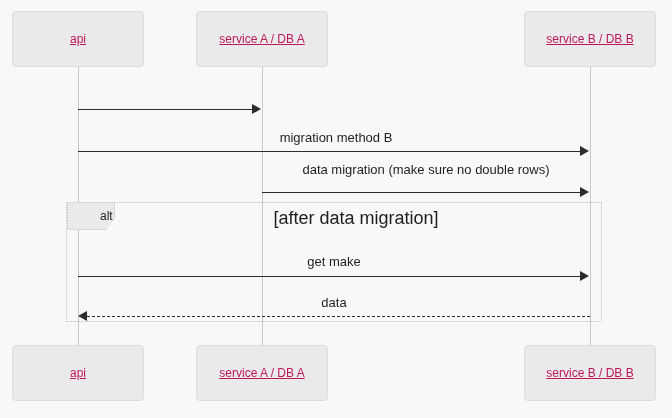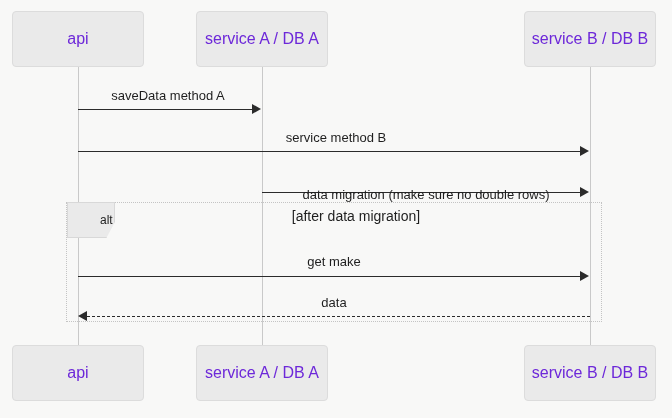--- a/index.html
+++ b/index.html
@@ -19,24 +19,25 @@
   
   .participant-box {
     position: absolute;
     box-sizing: border-box;
     background: #eaeaea;
     border: 1px solid #dcdcdc;
     border-radius: 4px;
     display: flex;
     align-items: center;
     justify-content: center;
-    color: #6d28d9;
-    font-size: 16px;
+    color: #be185d;
+    font-size: 12px;
     line-height: 1;
     z-index: 4;
+    text-decoration: underline;
   }
 
   
   .lifeline {
     position: absolute;
     width: 1px;
     background: #c9c9c9;
     z-index: 1;
   }
 
@@ -94,39 +95,39 @@
     line-height: 1;
     display: flex;
     align-items: center;
     padding-left: 10px;
     -webkit-clip-path: polygon(0 0, 100% 0, 100% 55%, 82% 100%, 0 100%);
     clip-path: polygon(0 0, 100% 0, 100% 55%, 82% 100%, 0 100%);
     z-index: 5;
   }
   .frag-condition {
     position: absolute;
-    font-size: 14px;
+    font-size: 18px;
     color: #1e1e1e;
     line-height: 1;
     white-space: nowrap;
     transform: translateX(-50%);
     z-index: 3;
   }
 </style>
 </head>
 <body>
 
 <div id="canvas">
 
   <div class="lifeline" style="left:78px; top:67px; height:278px;"></div>
   <div class="lifeline" style="left:262px; top:67px; height:278px;"></div>
   <div class="lifeline" style="left:590px; top:67px; height:278px;"></div>
 
   <div class="frag-frame" style="left:66px; top:202px; width:536px; height:120px;"></div>
-  <div class="frag-tab" style="left:67px; top:202px; width:48px; height:36px;padding-left:32px;">
+  <div class="frag-tab" style="left:67px; top:202px; width:48px; height:28px;padding-left:32px;">
     <span>alt</span>
   </div>
   <div class="frag-condition" style="left:356px; top:209px;">[after data migration]</div>
 
   <div class="participant-box" style="left:12px; top:11px; width:132px; height:56px;">
     <span>api</span>
   </div>
   <div class="participant-box" style="left:196px; top:11px; width:132px; height:56px;">
     <span>service A / DB A</span>
   </div>
@@ -139,29 +140,28 @@
   </div>
   <div class="participant-box" style="left:196px; top:345px; width:132px; height:56px;">
     <span>service A / DB A</span>
   </div>
   <div class="participant-box" style="left:524px; top:345px; width:132px; height:56px;">
     <span>service B / DB B</span>
   </div>
 
   <div class="msg-line" style="left:78px; top:109px; width:175px;"></div>
   <div class="arrow-head right" style="left:252px; top:104px;"></div>
-  <div class="msg-label" style="left:168px; top:89px;">saveData method A</div>
 
   <div class="msg-line" style="left:78px; top:151px; width:503px;"></div>
   <div class="arrow-head right" style="left:580px; top:146px;"></div>
-  <div class="msg-label" style="left:336px; top:131px;">service method B</div>
+  <div class="msg-label" style="left:336px; top:131px;">migration method B</div>
 
   <div class="msg-line" style="left:262px; top:192px; width:319px;"></div>
   <div class="arrow-head right" style="left:580px; top:187px;"></div>
-  <div class="msg-label" style="left:426px; top:188px;text-align:center;">data migration (make sure no double rows)</div>
+  <div class="msg-label" style="left:426px; top:163px;text-align:center;">data migration (make sure no double rows)</div>
 
   <div class="msg-line" style="left:78px; top:276px; width:503px;"></div>
   <div class="arrow-head right" style="left:580px; top:271px;"></div>
   <div class="msg-label" style="left:334px; top:255px;">get make</div>
 
   <div class="msg-line dashed" style="left:87px; top:316px; width:503px;"></div>
   <div class="arrow-head left" style="left:78px; top:311px;"></div>
   <div class="msg-label" style="left:334px; top:296px;text-align:center;">data</div>
 
 </div>

